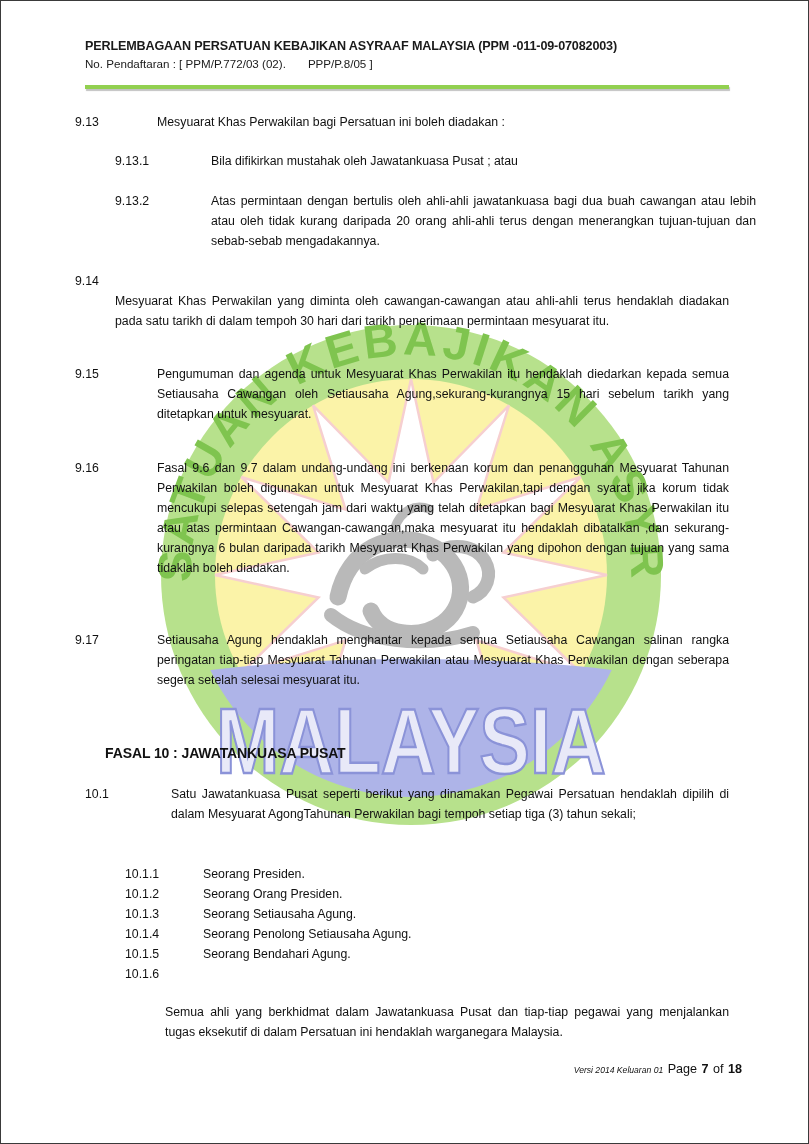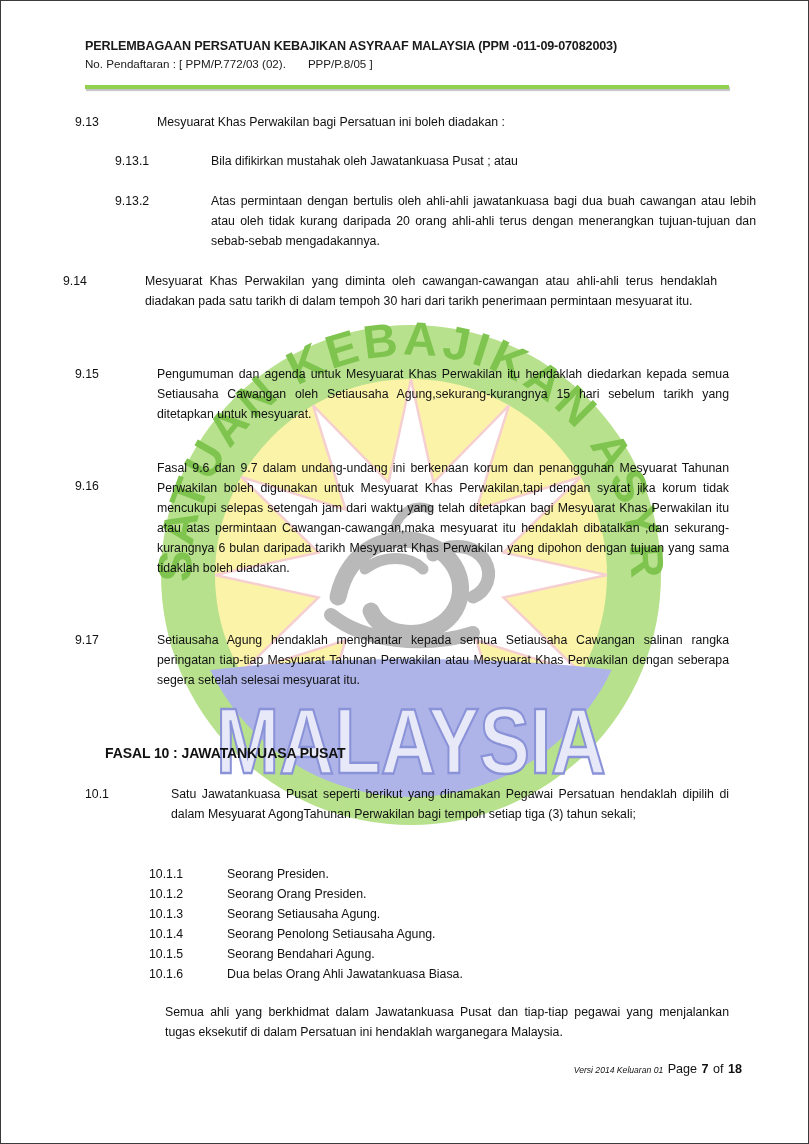--- a/index.html
+++ b/index.html
@@ -107,21 +107,20 @@
     position: absolute;
     left: 124px;
     top: 864px;
     width: 600px;
     font-size: 12.3px;
     color: #111111;
   }
   .sublist-row {
     display: flex;
     line-height: 1.62;
-    margin-left: 24px;
   }
   .sublist-row .sl-num {
     flex: 0 0 78px;
   }
   .sublist-row .sl-txt {
     flex: 1 1 auto;
   }
 
   
   .footer {
@@ -205,32 +204,32 @@
     <div class="blk" style="left:114px; top:151px; width:614px;">
       <span class="num" style="width:56px;">9.13.1</span>
       <span class="txt nojust">Bila difikirkan mustahak oleh Jawatankuasa Pusat ; atau</span>
     </div>
 
     <div class="blk" style="left:114px; top:191px; width:641px;">
       <span class="num" style="width:56px;">9.13.2</span>
       <span class="txt">Atas permintaan dengan bertulis oleh ahli-ahli jawatankuasa bagi dua buah cawangan atau lebih atau oleh tidak kurang daripada 20 orang ahli-ahli terus dengan menerangkan tujuan-tujuan dan sebab-sebab mengadakannya.</span>
     </div>
 
-    <div class="blk" style="left:62px; top:271px; width:654px;">
+    <div class="blk" style="left:74px; top:271px; width:654px;flex-direction:column;">
       <span class="num" style="width:42px;">9.14</span>
       <span class="txt">Mesyuarat Khas Perwakilan yang diminta oleh cawangan-cawangan atau ahli-ahli terus hendaklah diadakan pada satu tarikh di dalam tempoh 30 hari dari tarikh penerimaan permintaan mesyuarat itu.</span>
     </div>
 
     <div class="blk" style="left:74px; top:364px; width:654px;">
       <span class="num" style="width:42px;">9.15</span>
       <span class="txt">Pengumuman dan agenda untuk Mesyuarat Khas Perwakilan itu hendaklah diedarkan kepada semua Setiausaha Cawangan oleh Setiausaha Agung,sekurang-kurangnya 15 hari sebelum tarikh yang ditetapkan untuk mesyuarat.</span>
     </div>
 
     <div class="blk" style="left:74px; top:458px; width:654px;">
-      <span class="num" style="width:42px;margin-top:18px;">9.16</span>
+      <span class="num" style="width:42px;">9.16</span>
       <span class="txt">Fasal 9.6 dan 9.7 dalam undang-undang ini berkenaan korum dan penangguhan Mesyuarat Tahunan Perwakilan boleh digunakan untuk Mesyuarat Khas Perwakilan,tapi dengan syarat jika korum tidak mencukupi selepas setengah jam dari waktu yang telah ditetapkan bagi Mesyuarat Khas Perwakilan itu atau atas permintaan Cawangan-cawangan,maka mesyuarat itu hendaklah dibatalkan ,dan sekurang-kurangnya 6 bulan daripada tarikh Mesyuarat Khas Perwakilan yang dipohon dengan tujuan yang sama tidaklah boleh diadakan.</span>
     </div>
 
     <div class="blk" style="left:74px; top:630px; width:654px;">
       <span class="num" style="width:42px;">9.17</span>
       <span class="txt">Setiausaha Agung hendaklah menghantar kepada semua Setiausaha Cawangan salinan rangka peringatan tiap-tiap Mesyuarat Tahunan Perwakilan atau Mesyuarat Khas Perwakilan dengan seberapa segera setelah selesai mesyuarat itu.</span>
     </div>
 
     <div class="fasal-head">FASAL 10 : JAWATANKUASA PUSAT</div>
 
@@ -255,21 +254,20 @@
       <div class="sublist-row">
         <span class="sl-num">10.1.4</span>
         <span class="sl-txt">Seorang Penolong Setiausaha Agung.</span>
       </div>
       <div class="sublist-row">
         <span class="sl-num">10.1.5</span>
         <span class="sl-txt">Seorang Bendahari Agung.</span>
       </div>
       <div class="sublist-row">
         <span class="sl-num">10.1.6</span>
-        <span class="sl-txt">Dua belas Orang Ahli Jawatankuasa Biasa.</span>
       </div>
     </div>
 
     <div class="blk" style="left:124px; top:1002px; width:604px;">
       <span class="txt">Semua ahli yang berkhidmat dalam Jawatankuasa Pusat dan tiap-tiap pegawai yang menjalankan tugas eksekutif di dalam Persatuan ini hendaklah warganegara Malaysia.</span>
     </div>
 
     <div class="footer">
       <span class="versi">Versi 2014 Keluaran 01</span>
       <span class="pagelbl">Page</span>

